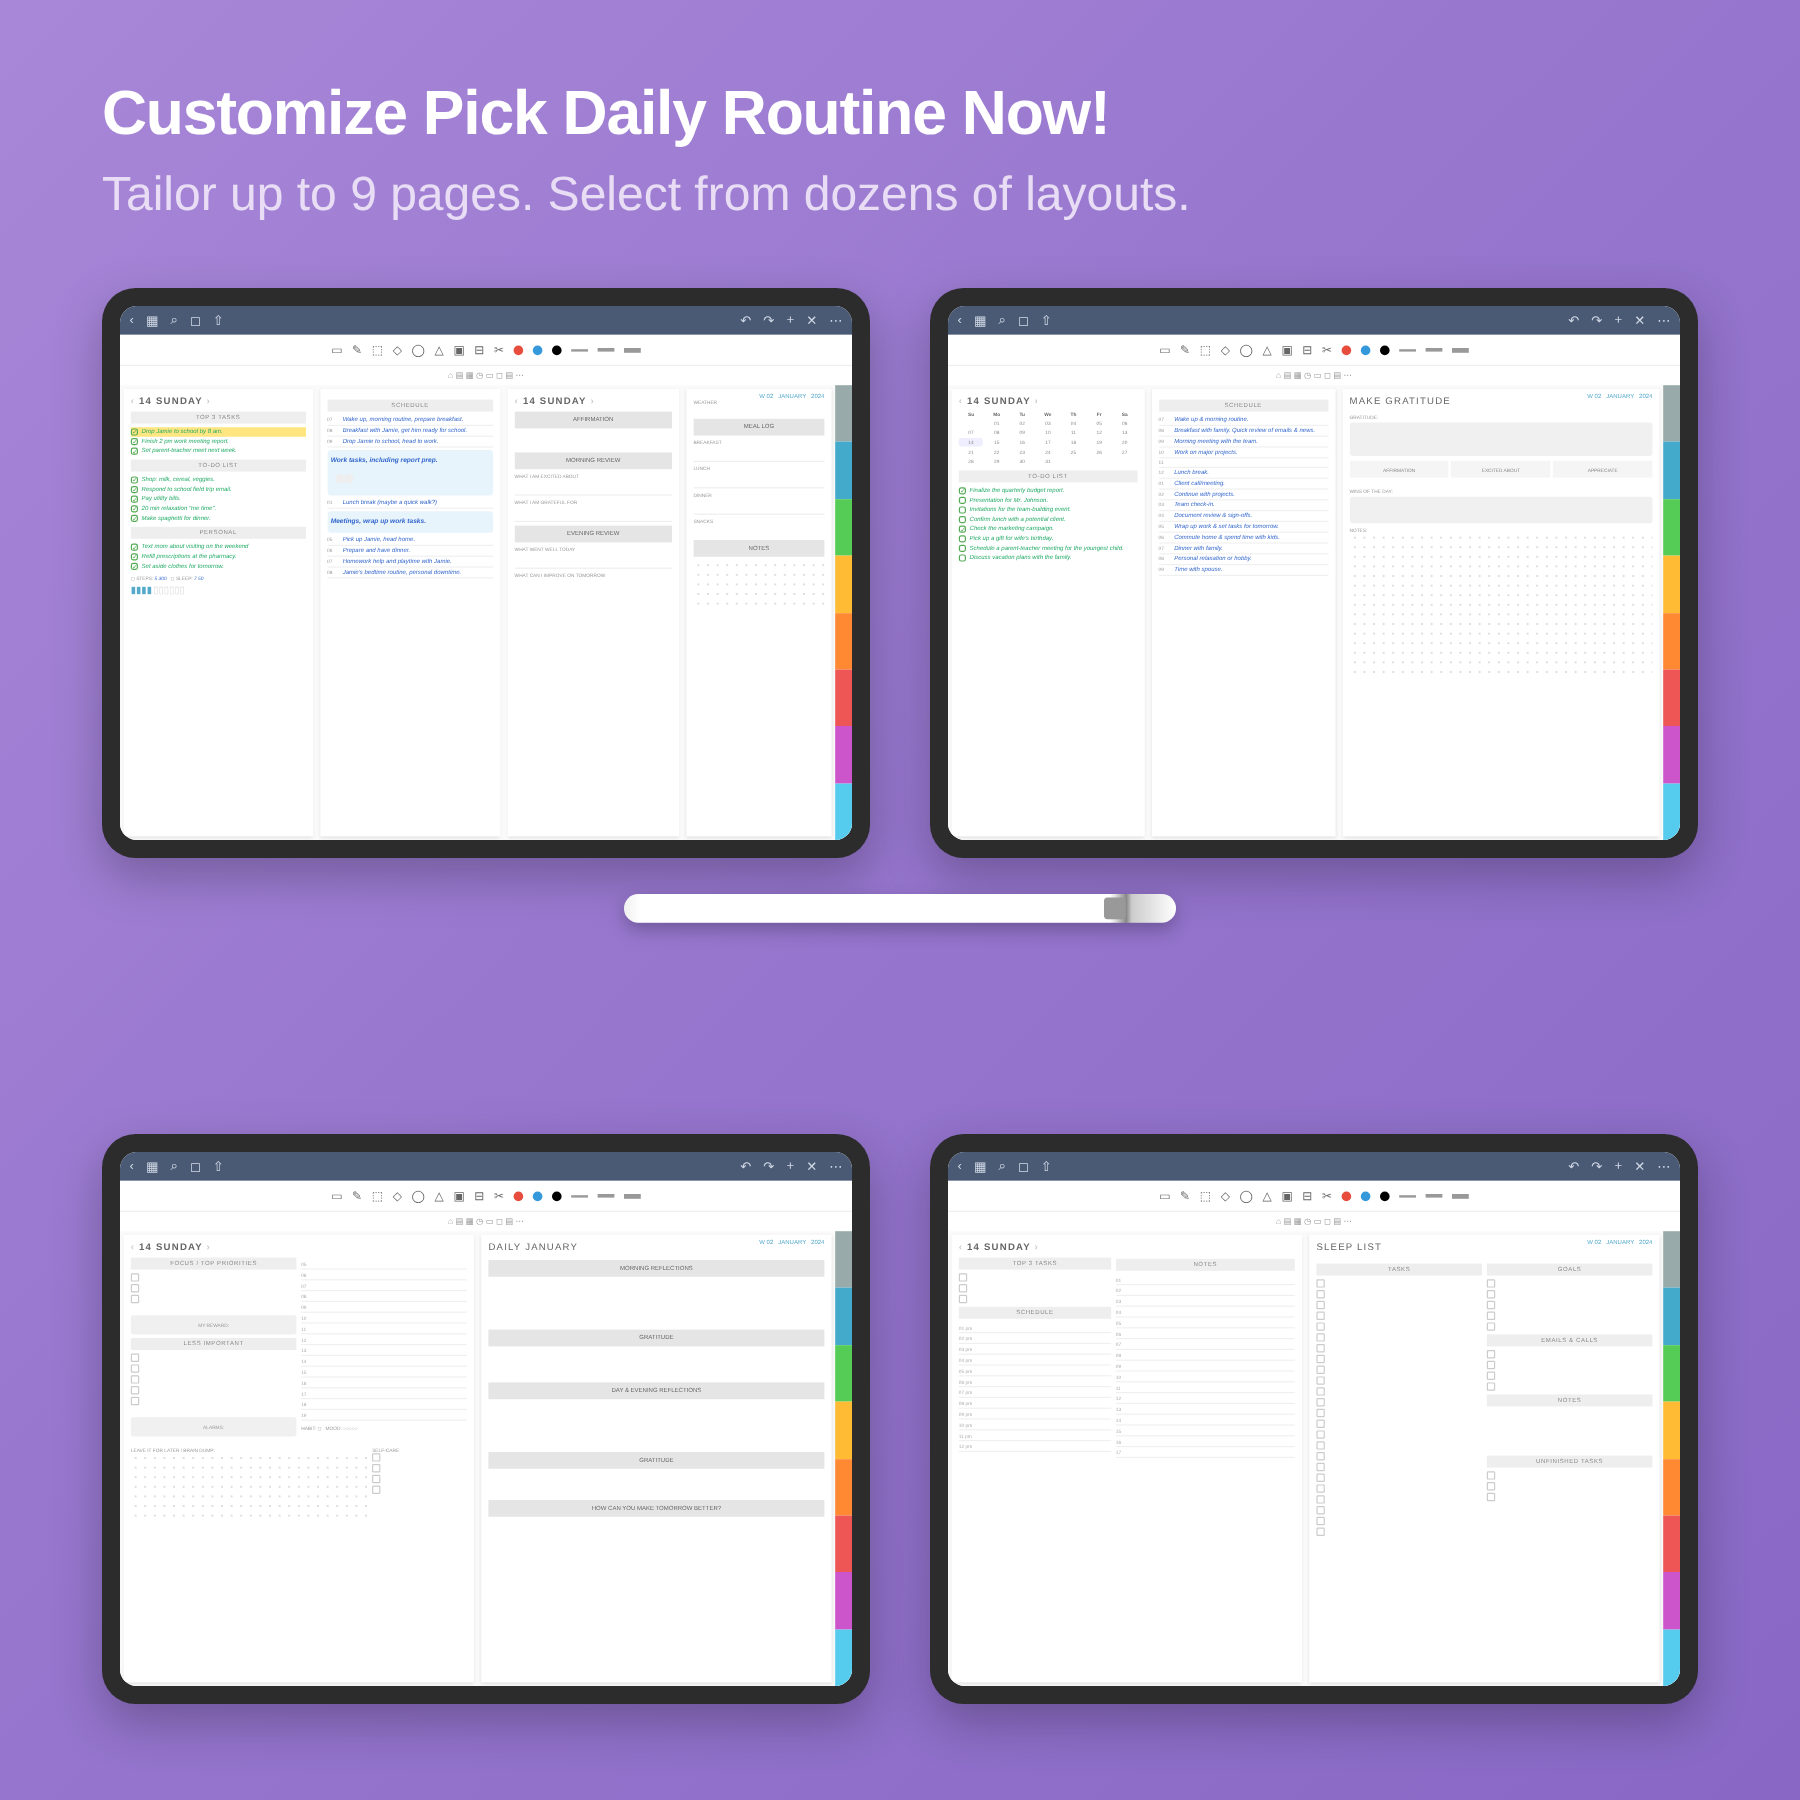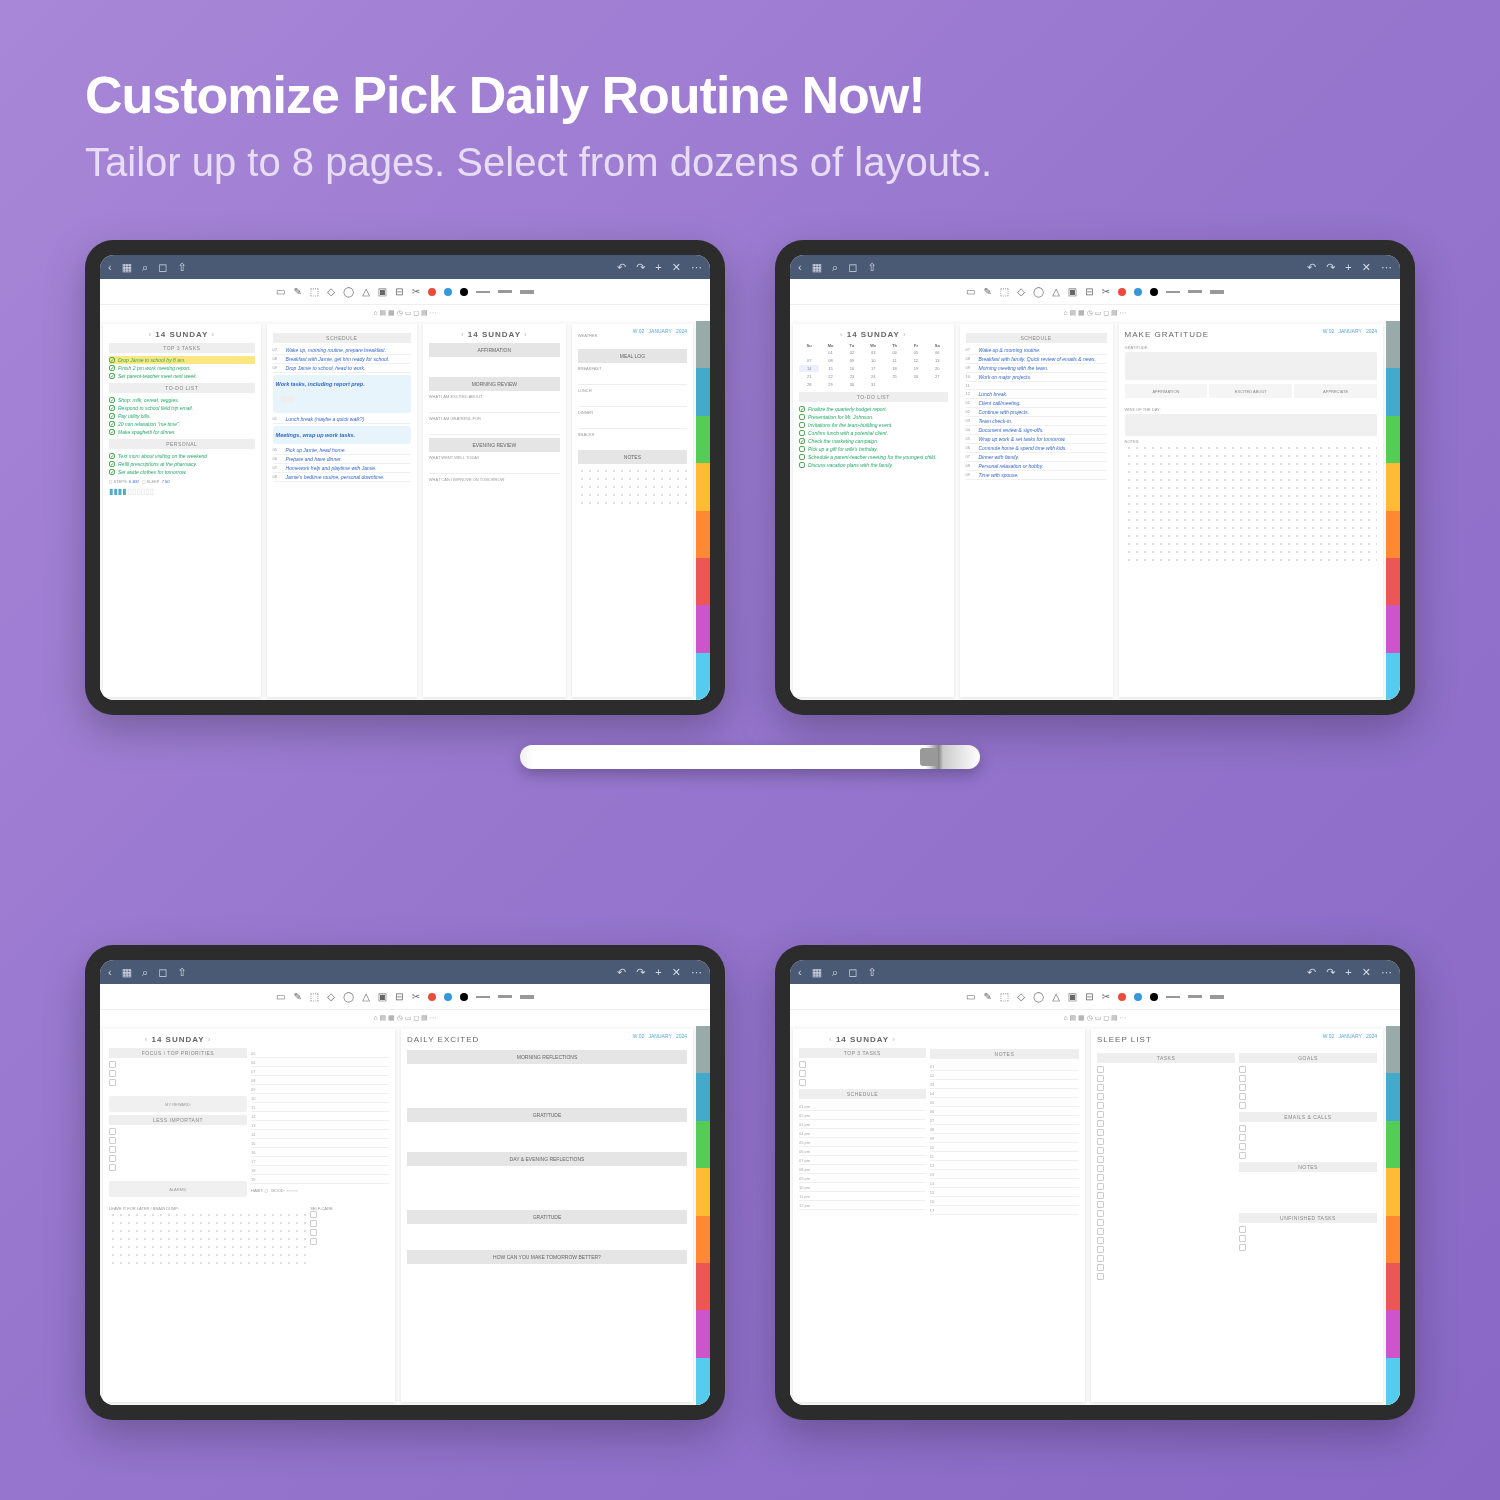--- a/index.html
+++ b/index.html
@@ -27,21 +27,21 @@
 .tabs{width:14px;display:flex;flex-direction:column}
 .tab{flex:1;font-size:4px;color:#fff;writing-mode:vertical-lr;text-align:center;padding:2px 0}
 .t1{background:#9aa}
 .t2{background:#4ac}
 .t3{background:#5c5}
 .t4{background:#fb3}
 .t5{background:#f83}
 .t6{background:#e55}
 .t7{background:#c5c}
 .t8{background:#5ce}
-.date-hdr{text-align:center;font-size:8px;font-weight:600;color:#666;letter-spacing:1px;margin-bottom:4px}
+.date-hdr{font-size:8px;font-weight:600;color:#666;letter-spacing:1px;margin-bottom:4px}
 .sect-hdr{background:#eee;padding:2px;text-align:center;font-size:5px;color:#888;margin:3px 0;letter-spacing:.5px}
 .sect-hdr-box{background:#e5e5e5;padding:4px;text-align:center;font-size:5px;color:#666;margin:3px 0}
 .task{display:flex;align-items:center;gap:3px;font-size:5px;color:#2a6;padding:1px 0;font-style:italic}
 .task .chk{width:6px;height:6px;border:1px solid #5a5;border-radius:2px;flex-shrink:0;position:relative}
 .task .chk.done::after{content:"✓";position:absolute;top:-2px;left:0;color:#5a5;font-size:6px;font-style:normal}
 .task.hl{background:#ffe680}
 .sched-row{display:flex;gap:3px;font-size:5px;color:#36c;font-style:italic;padding:1px 0;border-bottom:1px solid #f0f0f0}
 .sched-row .tm{color:#999;font-style:normal;font-size:4px;width:10px}
 .tiny{font-size:4px;color:#999;margin-top:3px}
 .twocol{display:flex;gap:4px}
@@ -63,21 +63,21 @@
 .pencil{position:absolute;top:745px;left:50%;transform:translateX(-50%);width:460px;height:24px;background:linear-gradient(to right,#f0f0f0 0%,#fff 3%,#fff 88%,#e0e0e0 89%,#888 91%,#ccc 92%,#fff 100%);border-radius:12px;box-shadow:0 6px 15px rgba(0,0,0,.25)}
 .pencil::after{content:"";position:absolute;right:42px;top:3px;width:18px;height:18px;background:#999;border-radius:3px}
 .chkbox-list{display:flex;flex-direction:column;gap:2px}
 .chkbox-list .cb{display:flex;align-items:center;gap:3px}
 .chkbox-list .cb::before{content:"";width:5px;height:5px;border:1px solid #ccc;border-radius:1px}
 </style>
 </head>
 <body>
 
 <div class="headline">Customize Pick Daily Routine Now!</div>
-<div class="subhead">Tailor up to 8 pages. Select from dozens of layouts.</div>
+<div class="subhead">Tailor up to 9 pages. Select from dozens of layouts.</div>
 
 <div class="ipad tl">
  <div class="screen">
   <div class="appbar">
    <span>‹</span>
    <span>▦</span>
    <span>⌕</span>
    <span>◻</span>
    <span>⇧</span>
    <div class="appbar-sp"></div>
@@ -582,21 +582,21 @@
                 <div class="cb"></div>
                 <div class="cb"></div>
                 <div class="cb"></div>
                 <div class="cb"></div>
               </div>
      </div>
     </div>
    </div>
    <div class="page">
     <div class="meta"><span>W 02</span> &nbsp; <span>JANUARY</span> &nbsp; <span>2024</span></div>
-    <div style="font-size:8px;color:#666;letter-spacing:1px;margin-bottom:6px">DAILY EXCITED</div>
+    <div style="font-size:8px;color:#666;letter-spacing:1px;margin-bottom:6px">DAILY JANUARY</div>
     <div class="sect-hdr-box">MORNING REFLECTIONS</div>
     <div style="height:38px"></div>
     <div class="sect-hdr-box">GRATITUDE</div>
     <div style="height:24px"></div>
     <div class="sect-hdr-box">DAY &amp; EVENING REFLECTIONS</div>
     <div style="height:38px"></div>
     <div class="sect-hdr-box">GRATITUDE</div>
     <div style="height:20px"></div>
     <div class="sect-hdr-box">HOW CAN YOU MAKE TOMORROW BETTER?</div>
    </div>

